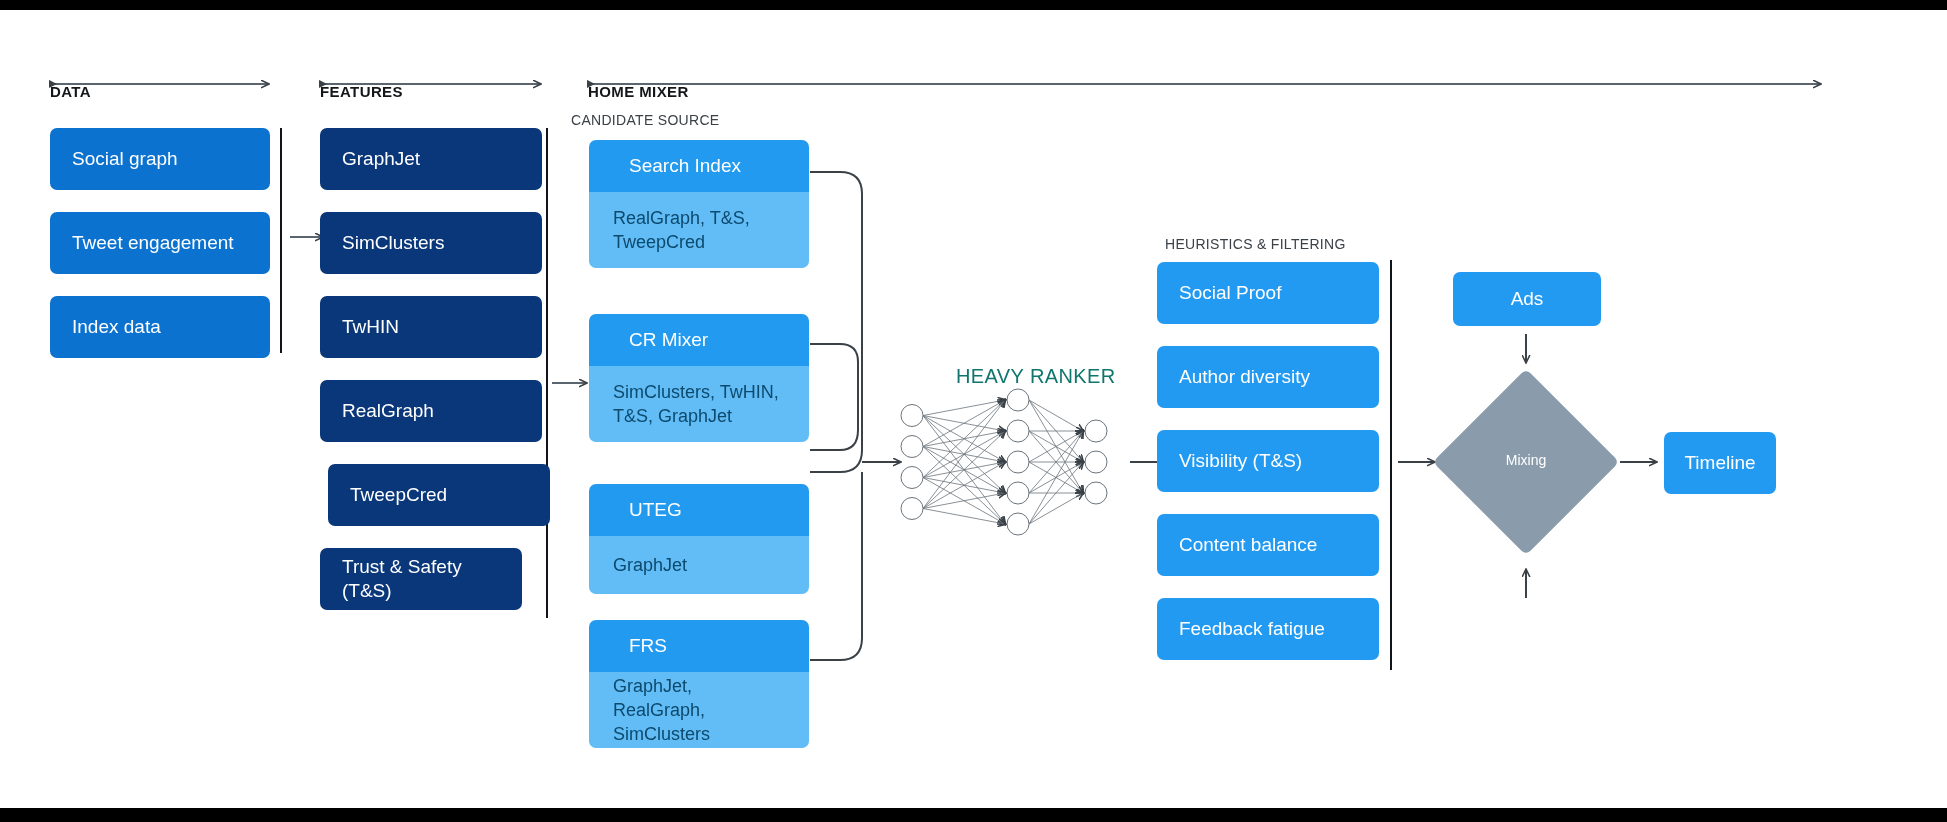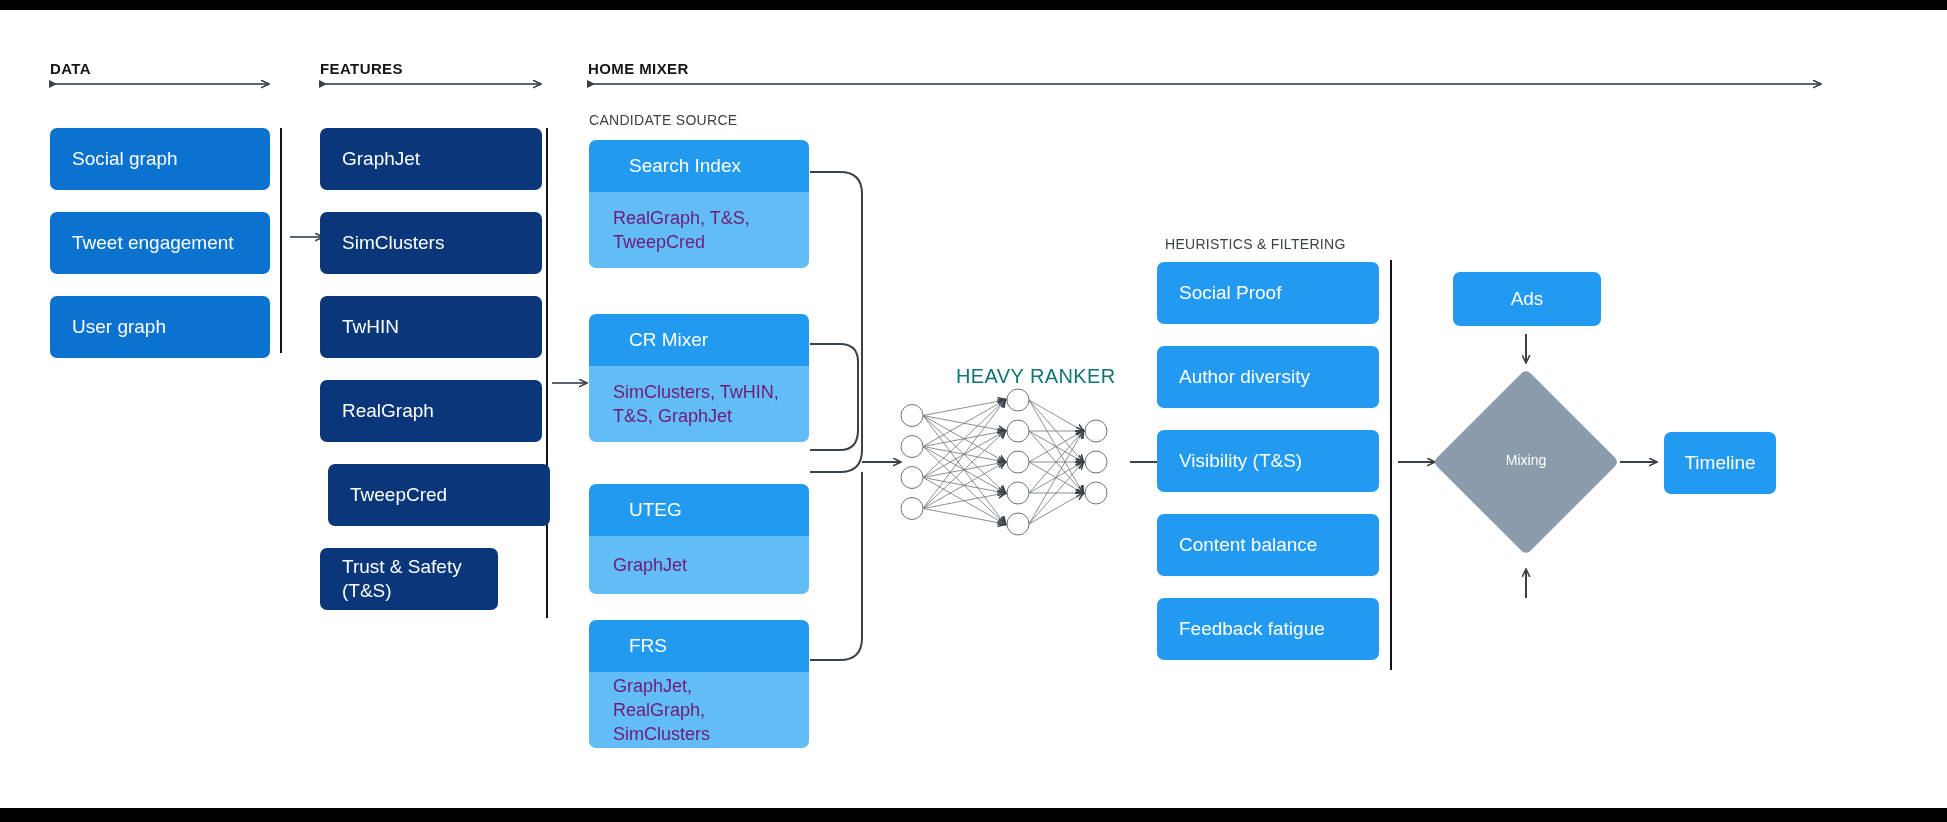--- a/index.html
+++ b/index.html
@@ -31,20 +31,21 @@
   #lb-bottom { top: 808px; height: 14px; }
 
   
   .sec-head {
     position: absolute;
     font-size: 15px;
     font-weight: bold;
     letter-spacing: 0.4px;
     color: #14171A;
     white-space: nowrap;
+    margin-top: 23px;
   }
 
   .sub-head {
     position: absolute;
     font-size: 14px;
     letter-spacing: 0.3px;
     color: #3a4147;
     white-space: nowrap;
   }
 
@@ -84,21 +85,21 @@
     color: #ffffff;
     font-size: 19px;
     display: flex;
     align-items: center;
     padding: 0 40px;
     box-sizing: border-box;
     height: 52px;
   }
   .cs-body {
     background: #62bdf6;
-    color: #701a75;
+    color: #0c4a6e;
     font-size: 18px;
     line-height: 1.35;
     display: flex;
     align-items: center;
     padding: 0 24px;
     box-sizing: border-box;
   }
 
   
   .diamond {
@@ -232,54 +233,54 @@
 
     <line x1="1526" y1="588" x2="1526" y2="560" stroke="#3a4147" stroke-width="2" marker-end="url(#arrowhead)"></line>
 
     <line x1="1620" y1="452" x2="1656" y2="452" stroke="#3a4147" stroke-width="2" marker-end="url(#arrowhead)"></line>
   </svg>
 
   <div class="sec-head" style="left:50px; top:50px;">DATA</div>
   <div class="sec-head" style="left:320px; top:50px;">FEATURES</div>
   <div class="sec-head" style="left:588px; top:50px;">HOME MIXER</div>
 
-  <div class="sub-head" style="left:589px; top:102px;">CANDIDATE SOURCE</div>
+  <div class="sub-head" style="left:571px; top:102px;">CANDIDATE SOURCE</div>
   <div class="sub-head" style="left:1157px; top:226px;margin-left:8px;">HEURISTICS &amp; FILTERING</div>
   <div class="nn-label" style="left:956px; top:355px;">HEAVY RANKER</div>
 
   <div class="divider" style="left:280px; top:118px; height:225px;"></div>
   <div class="divider" style="left:546px; top:118px; height:490px;"></div>
   <div class="divider" style="left:1390px; top:250px; height:410px;"></div>
 
   <div class="card data" style="left:50px; top:118px; width:220px; height:62px;">
     <span>Social graph</span>
   </div>
   <div class="card data" style="left:50px; top:202px; width:220px; height:62px;">
     <span>Tweet engagement</span>
   </div>
   <div class="card data" style="left:50px; top:286px; width:220px; height:62px;">
-    <span>User graph</span>
+    <span>Index data</span>
   </div>
 
   <div class="card feature" style="left:320px; top:118px; width:222px; height:62px;">
     <span>GraphJet</span>
   </div>
   <div class="card feature" style="left:320px; top:202px; width:222px; height:62px;">
     <span>SimClusters</span>
   </div>
   <div class="card feature" style="left:320px; top:286px; width:222px; height:62px;">
     <span>TwHIN</span>
   </div>
   <div class="card feature" style="left:320px; top:370px; width:222px; height:62px;">
     <span>RealGraph</span>
   </div>
   <div class="card feature" style="left:320px; top:454px; width:222px; height:62px;margin-left:8px;">
     <span>TweepCred</span>
   </div>
-  <div class="card feature" style="left:320px; top:538px; width:178px; height:62px;">
+  <div class="card feature" style="left:320px; top:538px; width:202px; height:62px;">
     <span>Trust &amp; Safety (T&amp;S)</span>
   </div>
 
   <div class="cs-card" style="left:589px; top:130px; width:220px; height:128px;">
     <div class="cs-head">Search Index</div>
     <div class="cs-body" style="height:76px;">RealGraph, T&amp;S, TweepCred</div>
   </div>
 
   <div class="cs-card" style="left:589px; top:304px; width:220px; height:128px;">
     <div class="cs-head">CR Mixer</div>

